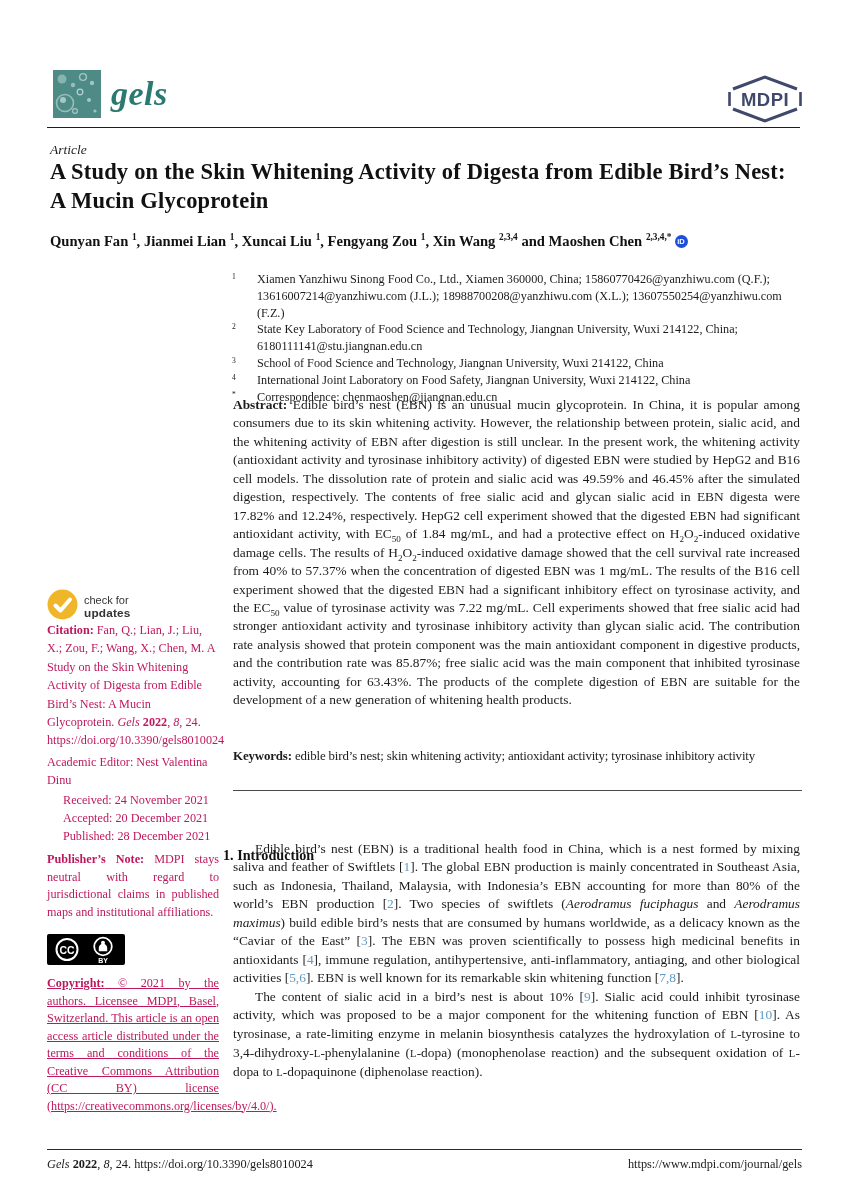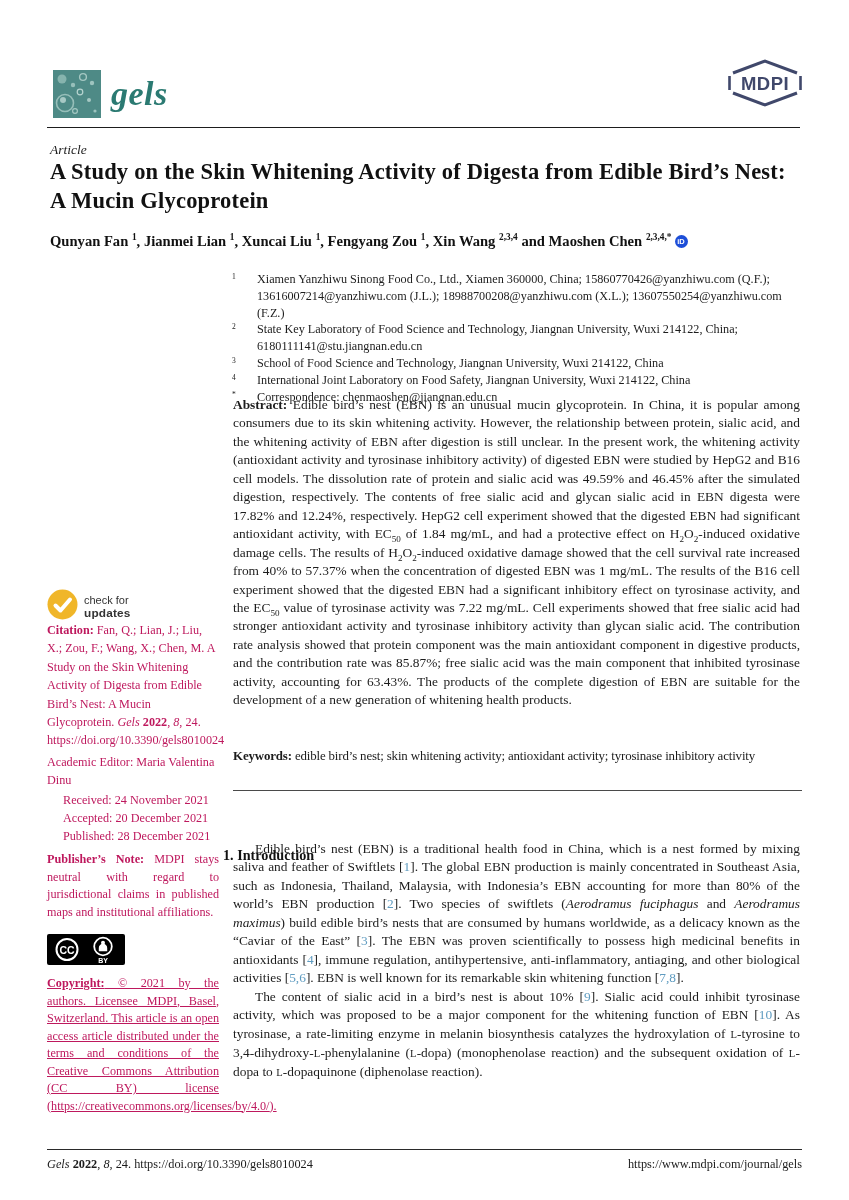--- a/index.html
+++ b/index.html
@@ -6,21 +6,21 @@
   body{
     width:849px;height:1200px;position:relative;background:#ffffff;
     font-family:"Liberation Serif","DejaVu Serif",serif;color:#1c1c1c;
     overflow:hidden;
   }
   .abs{position:absolute;}
   
   .logo-box{left:53px;top:70px;width:48px;height:48px;}
   .journal-name{left:111px;top:70px;height:48px;display:flex;align-items:center;
     font-size:34px;font-style:italic;font-weight:600;color:#2b7a72;letter-spacing:.5px;}
-  .mdpi-logo{left:726px;top:58px;}
+  .mdpi-logo{left:726px;top:74px;}
   .header-rule{left:47px;top:127px;width:753px;height:1.4px;background:#1d1d1d;}
   .article-type{left:50px;top:142px;font-size:13.5px;font-style:italic;}
   .page-title{left:50px;top:158px;width:748px;font-size:22.5px;font-weight:bold;
     line-height:28.5px;letter-spacing:.2px;color:#111;}
   .authors{left:50px;top:233px;width:750px;font-size:14.6px;font-weight:bold;color:#111;}
   .orcid{display:inline-block;width:13px;height:13px;border-radius:50%;background:#1d4ed8;
     color:#fff;font-size:7.5px;font-weight:bold;text-align:center;line-height:13px;
     font-family:"Liberation Sans",sans-serif;vertical-align:2px;margin-left:3px;}
   
   .affiliations{left:232px;top:271px;width:570px;font-size:12.2px;line-height:16.8px;}
@@ -138,21 +138,21 @@
       <path d="M8.5 16.5 l5 5 l9.5 -11" fill="none" stroke="#fff" stroke-width="4" stroke-linecap="round" stroke-linejoin="round"></path>
     </svg>
   </span>
   <span class="check-text">
     <span style="display:block">check for</span>
     <b style="display:block">updates</b>
   </span>
 </div>
 
 <div class="abs sidebar-text citation"><b>Citation:</b> Fan, Q.; Lian, J.; Liu, X.; Zou, F.; Wang, X.; Chen, M. A Study on the Skin Whitening Activity of Digesta from Edible Bird’s Nest: A Mucin Glycoprotein. <i>Gels</i> <b>2022</b>, <i>8</i>, 24. <span class="url">https://doi.org/10.3390/gels8010024</span></div>
-<div class="abs sidebar-text academic-editor">Academic Editor: Maria Valentina Dinu</div>
+<div class="abs sidebar-text academic-editor">Academic Editor: Nest Valentina Dinu</div>
 <div class="abs sidebar-text dates">
   <div>Received: 24 November 2021</div>
   <div>Accepted: 20 December 2021</div>
   <div>Published: 28 December 2021</div>
 </div>
 <div class="abs sidebar-text pub-note"><b>Publisher’s Note:</b> MDPI stays neutral with regard to jurisdictional claims in published maps and institutional affiliations.</div>
 
 <div class="abs cc-badge">
   <span>
     <svg width="78" height="31" viewBox="0 0 78 31">

